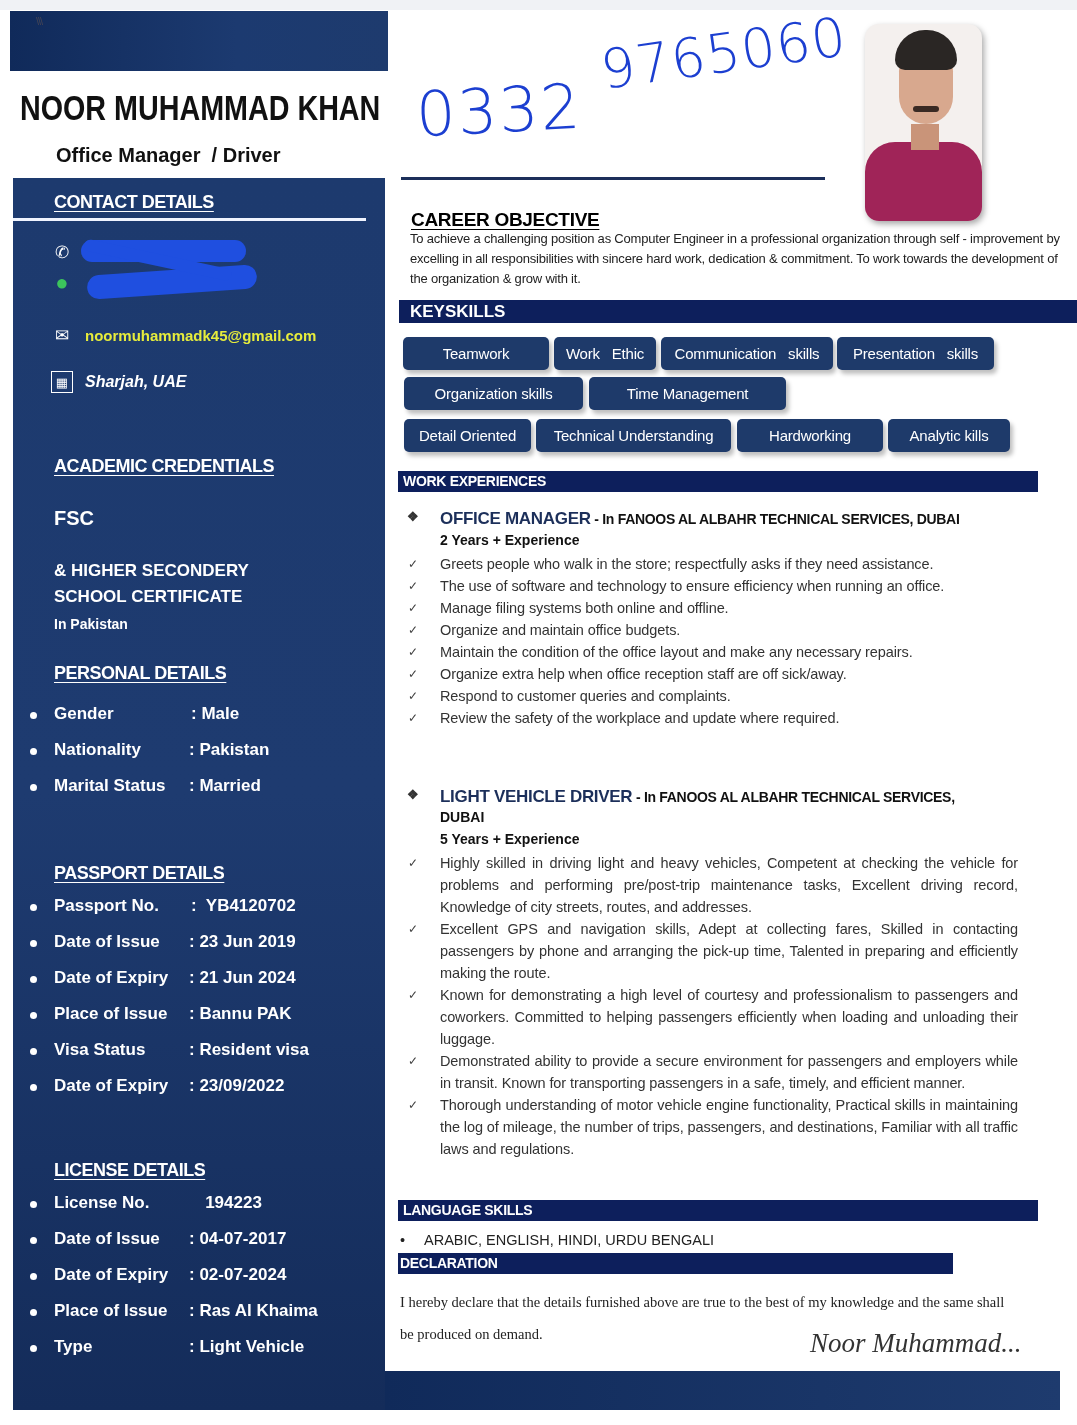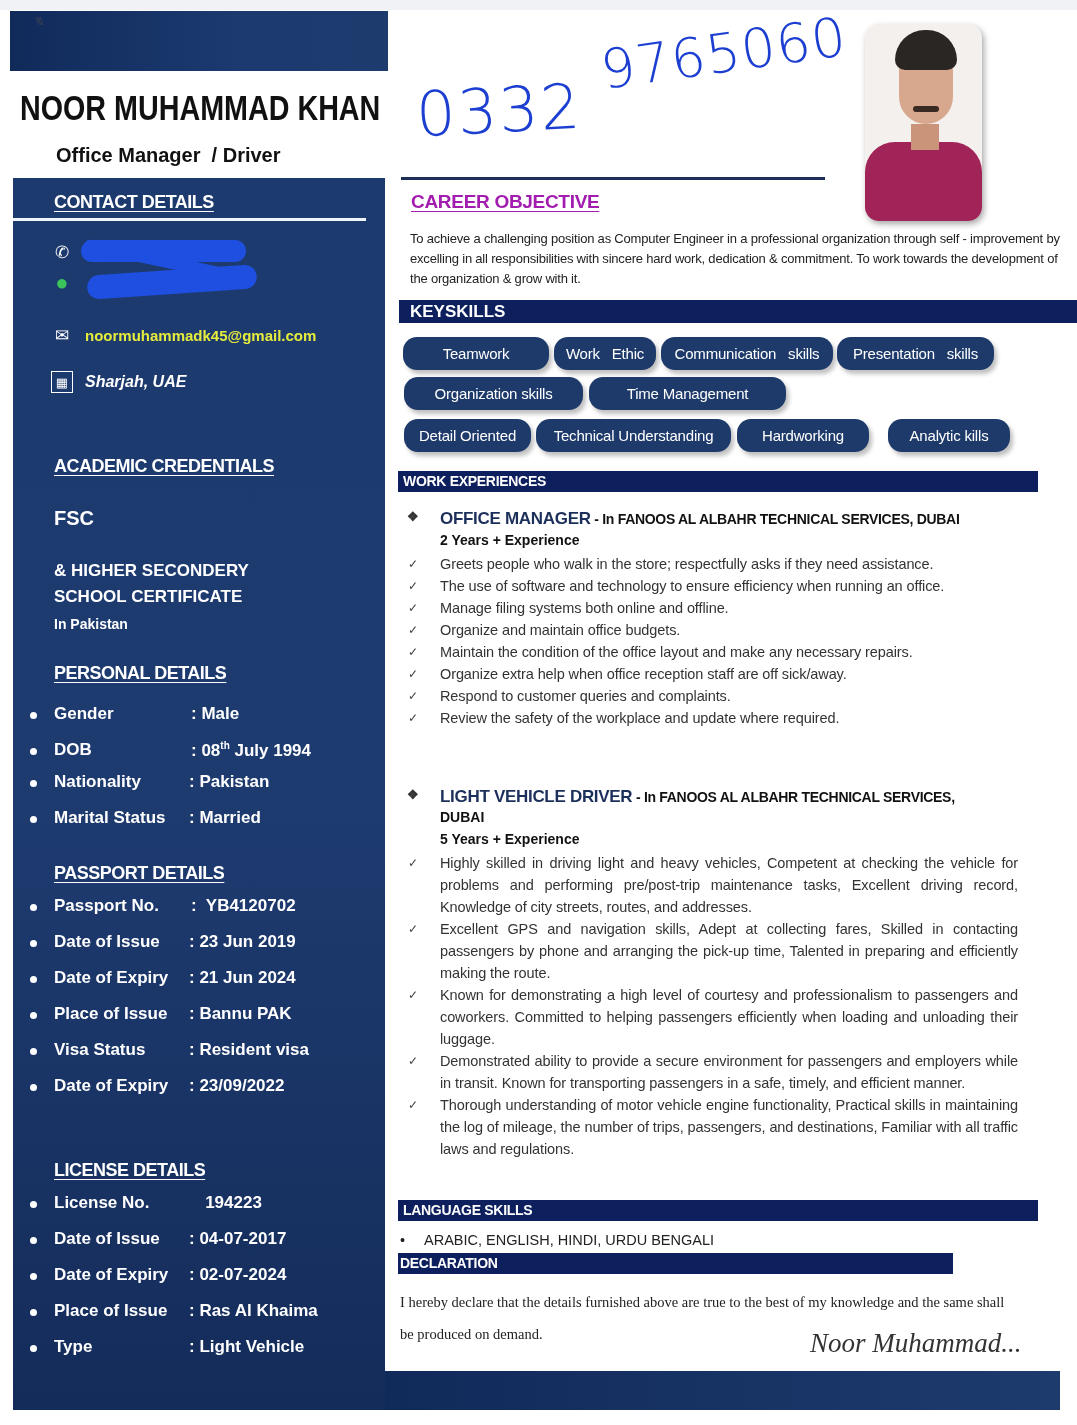--- a/index.html
+++ b/index.html
@@ -45,29 +45,29 @@
   .photo { position: absolute; left: 865px; top: 14px; width: 117px; height: 197px; border-radius: 14px; overflow: hidden;
     box-shadow: 2px 3px 6px rgba(0,0,0,0.35); background: #f4f0ee; }
   .photo .hair { position: absolute; left: 30px; top: 6px; width: 62px; height: 40px; background: #2a2624; border-radius: 30px 30px 10px 10px; }
   .photo .face { position: absolute; left: 34px; top: 24px; width: 54px; height: 76px; background: #d8a88e; border-radius: 24px 24px 28px 28px; }
   .photo .moustache { position: absolute; left: 48px; top: 82px; width: 26px; height: 6px; background: #3a2a24; border-radius: 4px; }
   .photo .shirt { position: absolute; left: 0; top: 118px; width: 117px; height: 90px; background: #a02458; border-radius: 30px 30px 0 0; }
   .photo .neck { position: absolute; left: 46px; top: 100px; width: 28px; height: 26px; background: #c99479; }
 
   
   .main-rule { position: absolute; left: 401px; top: 167px; width: 424px; height: 3px; background: #1c2f5a; }
-  .main-heading { position: absolute; left: 411px; top: 181px; font-weight: bold; font-size: 19px; color: #a21caf;
+  .main-heading { position: absolute; left: 411px; top: 199px; font-weight: bold; font-size: 19px; color: #000000;
     text-decoration: underline; text-underline-offset: 3px; letter-spacing: -0.3px; }
   .objective { position: absolute; left: 410px; top: 219px; width: 660px; font-size: 13px; line-height: 20px; color: #222; letter-spacing: -0.2px; }
 
   .band { position: absolute; background: #0d1f5c; color: #fff; font-weight: bold; }
   .band.keyskills { left: 399px; top: 290px; width: 685px; height: 23px; font-size: 17px; padding-left: 11px; line-height: 23px; }
   .band.small { font-size: 14px; line-height: 21px; height: 21px; padding-left: 5px; letter-spacing: -0.3px; }
 
-  .skill { position: absolute; height: 33px; background: #1e3a6a; color: #fff; font-size: 15px; border-radius: 14px;
+  .skill { position: absolute; height: 33px; background: #1e3a6a; color: #fff; font-size: 15px; border-radius: 5px;
     display: flex; align-items: center; justify-content: center; white-space: pre; box-shadow: 3px 4px 4px rgba(0,0,0,0.25); letter-spacing: -0.2px; }
 
   .job-head { position: absolute; left: 407px; font-size: 16px; color: #111; font-weight: bold; letter-spacing: -0.3px; }
   .job-head .diamond { position: absolute; left: 0; top: 0; font-size: 13px; color: #333; }
   .job-head .role { position: absolute; left: 33px; top: 0; white-space: nowrap; }
   .job-head .role .rname { color: #1c2f5a; font-size: 17px; }
   .job-head .role .company { font-size: 14px; }
   .years { position: absolute; left: 440px; font-size: 14px; font-weight: bold; color: #111; }
 
   .bullets { position: absolute; left: 405px; width: 613px; list-style: none; }
@@ -136,25 +136,20 @@
     <div class="sb-text" style="top:409px; font-size:17px;">SCHOOL CERTIFICATE</div>
     <div class="sb-text" style="top:438px; font-size:14px;">In Pakistan</div>
 
     <div class="sb-heading" style="top:485px;">PERSONAL DETAILS</div>
     <ul class="kv-list" style="top:526px;">
       <li>
           <span class="dot"></span>
           <span class="k">Gender</span>
           <span class="v">: Male</span>
         </li>
-      <li style="height:32px;">
-          <span class="dot"></span>
-          <span class="k">DOB</span>
-          <span class="v"><span>: 08</span><sup>th</sup><span> July 1994</span></span>
-        </li>
       <li>
           <span class="dot"></span>
           <span class="k">Nationality</span>
           <span class="v" style="left:176px;">: Pakistan</span>
         </li>
       <li>
           <span class="dot"></span>
           <span class="k">Marital Status</span>
           <span class="v" style="left:176px;">: Married</span>
         </li>
@@ -233,21 +228,21 @@
   <div class="skill" style="left:403px; top:327px; width:146px;">Teamwork</div>
   <div class="skill" style="left:554px; top:327px; width:102px;">Work   Ethic</div>
   <div class="skill" style="left:661px; top:327px; width:172px;">Communication   skills</div>
   <div class="skill" style="left:837px; top:327px; width:157px;">Presentation   skills</div>
 
   <div class="skill" style="left:404px; top:367px; width:179px;">Organization skills</div>
   <div class="skill" style="left:589px; top:367px; width:197px;">Time Management</div>
 
   <div class="skill" style="left:404px; top:409px; width:127px;">Detail Oriented</div>
   <div class="skill" style="left:536px; top:409px; width:195px;">Technical Understanding</div>
-  <div class="skill" style="left:737px; top:409px; width:132px;text-align:center;">Hardworking</div>
+  <div class="skill" style="left:737px; top:409px; width:146px;text-align:center;">Hardworking</div>
   <div class="skill" style="left:888px; top:409px; width:122px;">Analytic kills</div>
 
   <div class="band small" style="left:398px; top:461px; width:640px;">WORK EXPERIENCES</div>
 
   <div class="job-head" style="top:499px;">
     <span class="diamond">❖</span>
     <span class="role"><span class="rname">OFFICE MANAGER</span><span class="company"> - In FANOOS AL ALBAHR TECHNICAL SERVICES, DUBAI</span></span>
   </div>
   <div class="years" style="top:522px;">2 Years + Experience</div>
   <ul class="bullets" style="top:543px;">

